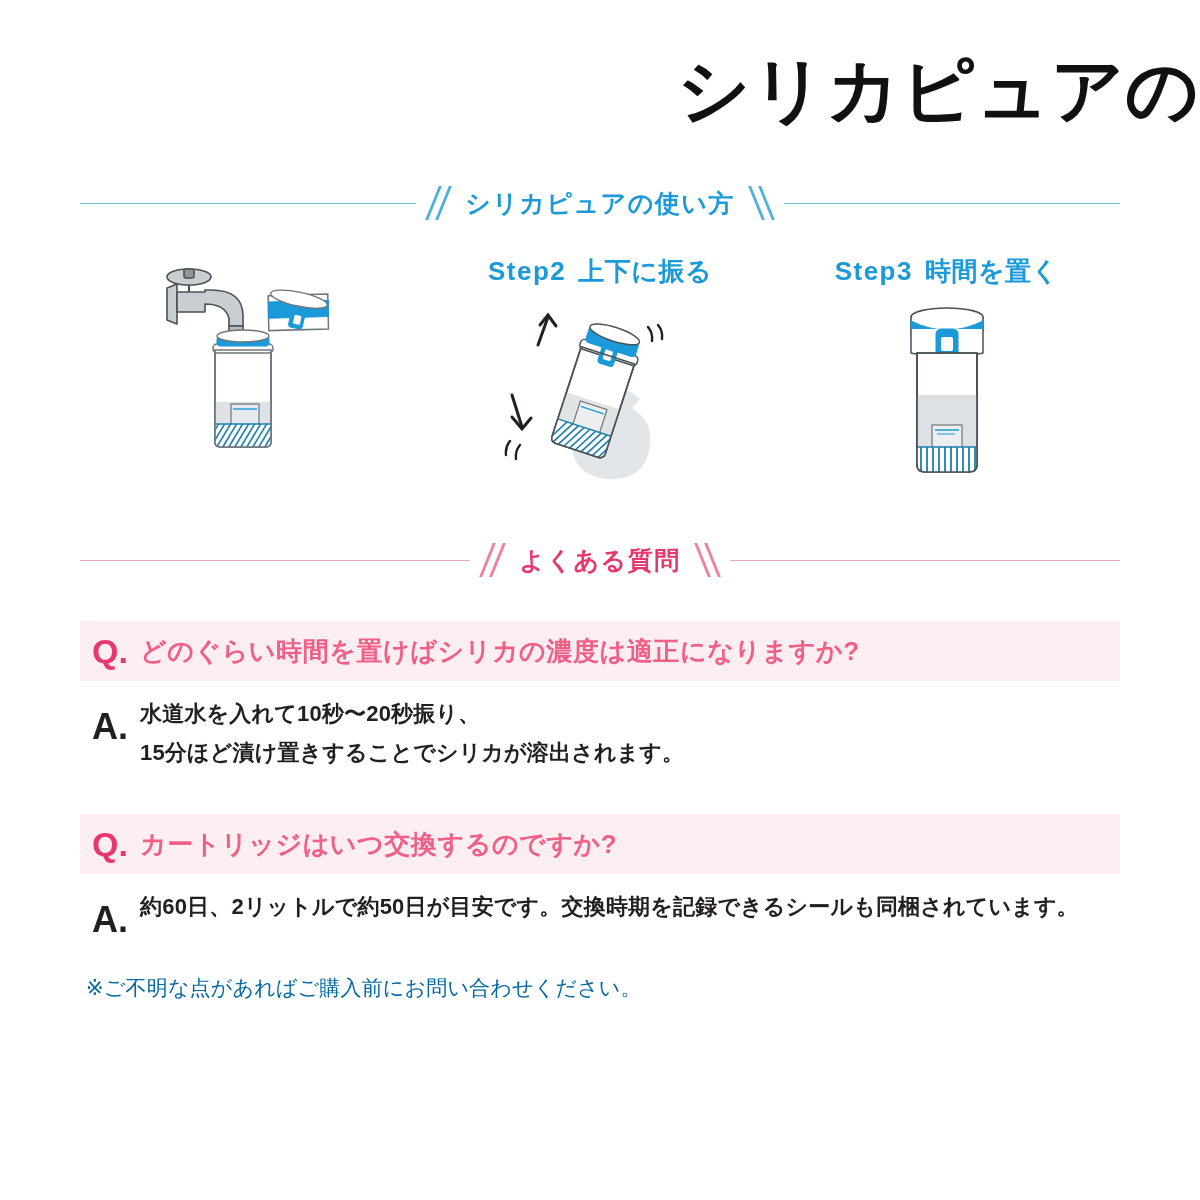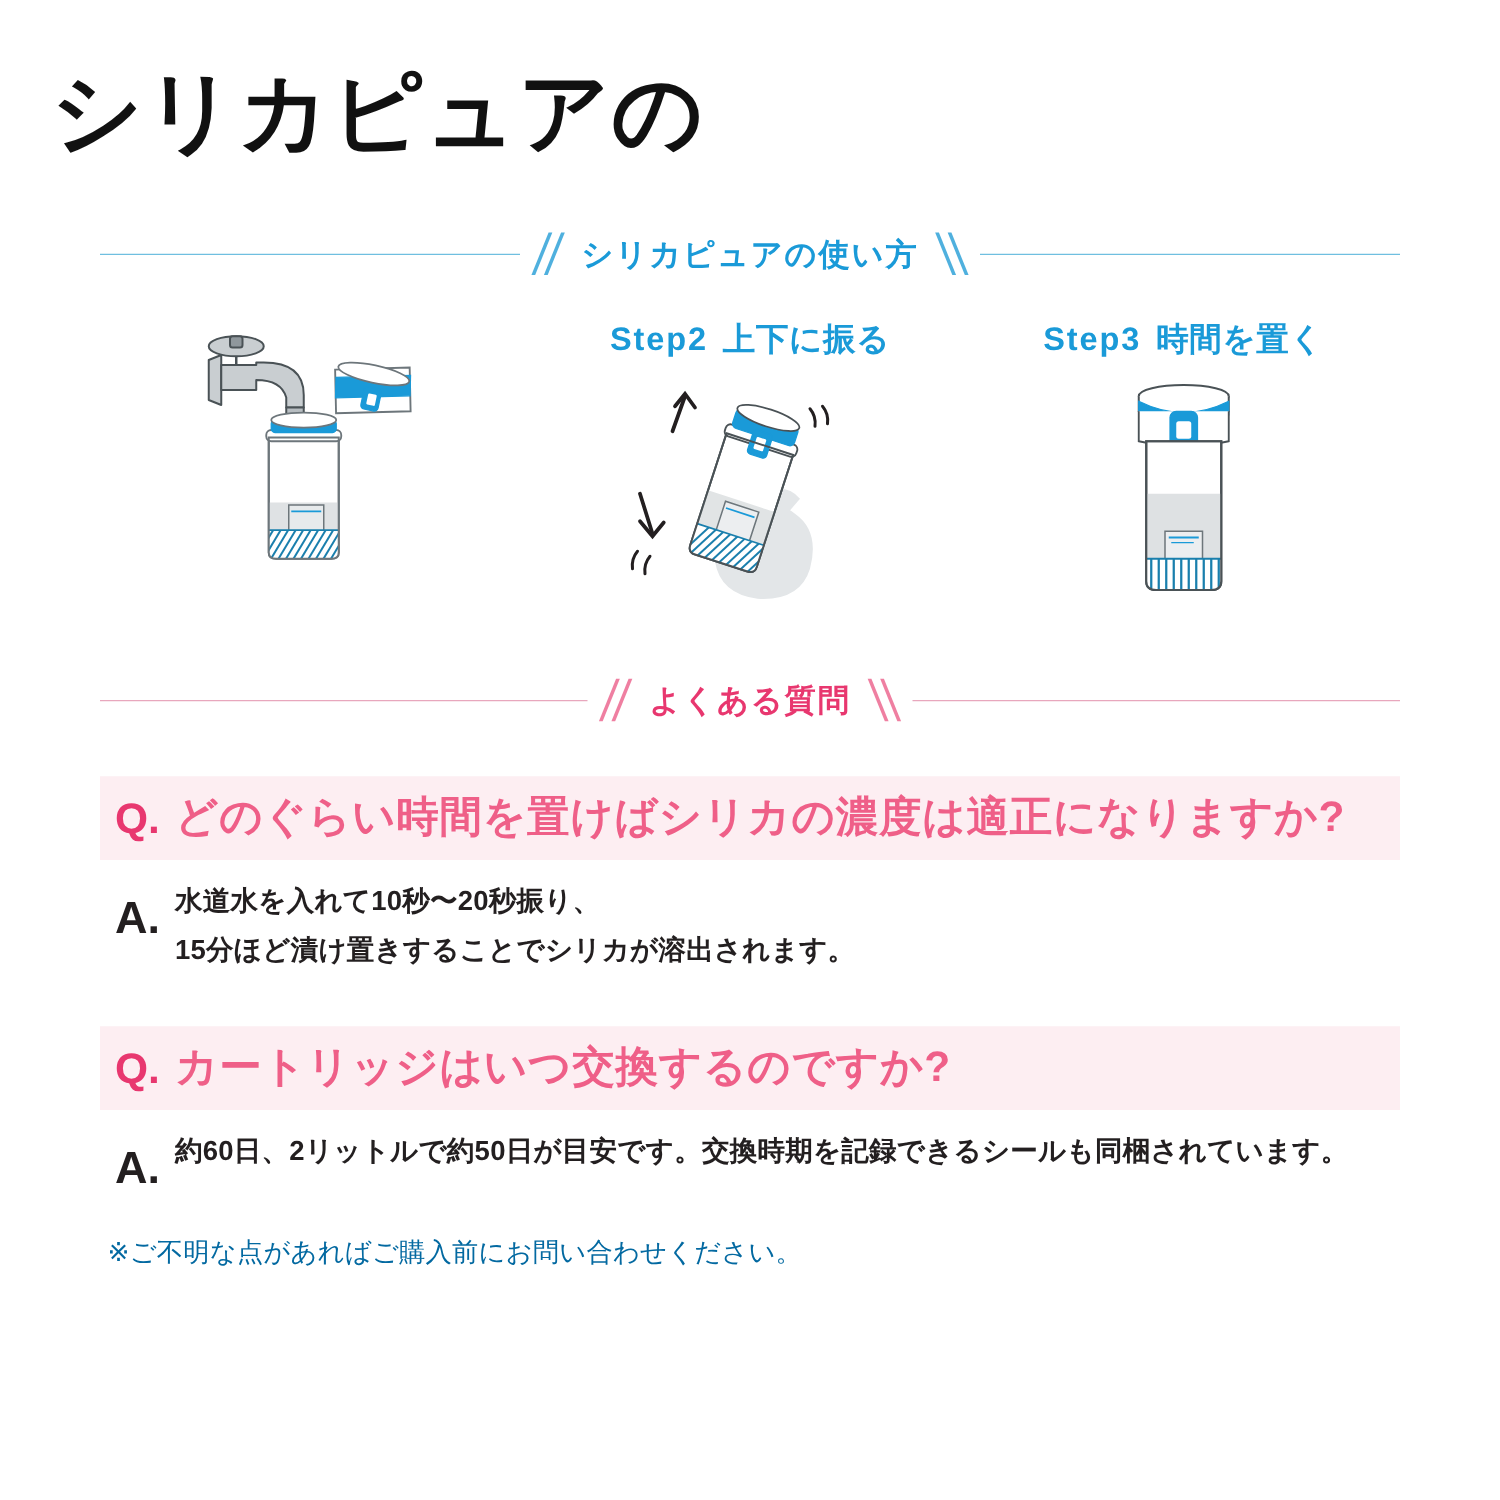--- a/index.html
+++ b/index.html
@@ -12,21 +12,21 @@
     height: 1200px;
     font-family: "Liberation Sans", "DejaVu Sans", sans-serif;
     color: #231f20;
     overflow: hidden;
     position: relative;
   }
 
   
   .title-block {
     padding-top: 52px;
-    text-align: left;
+    text-align: right;
     line-height: 1.06;
     margin-left: 41px;
   }
   .title-line1 {
     font-size: 72px;
     font-weight: 700;
     letter-spacing: 1px;
     color: #111111;
   }
   .title-line2 {
@@ -125,21 +125,21 @@
     font-size: 34px;
     font-weight: 700;
     color: #e8376f;
     line-height: 1;
     width: 48px;
     flex: 0 0 48px;
     text-align: left;
     letter-spacing: 0px;
   }
   .q-text {
-    font-size: 34px;
+    font-size: 26px;
     font-weight: 700;
     color: #ef5f88;
     letter-spacing: 0.6px;
     line-height: 1.2;
   }
   .a-row {
     display: flex;
     align-items: flex-start;
     padding: 14px 0 0 12px;
   }

